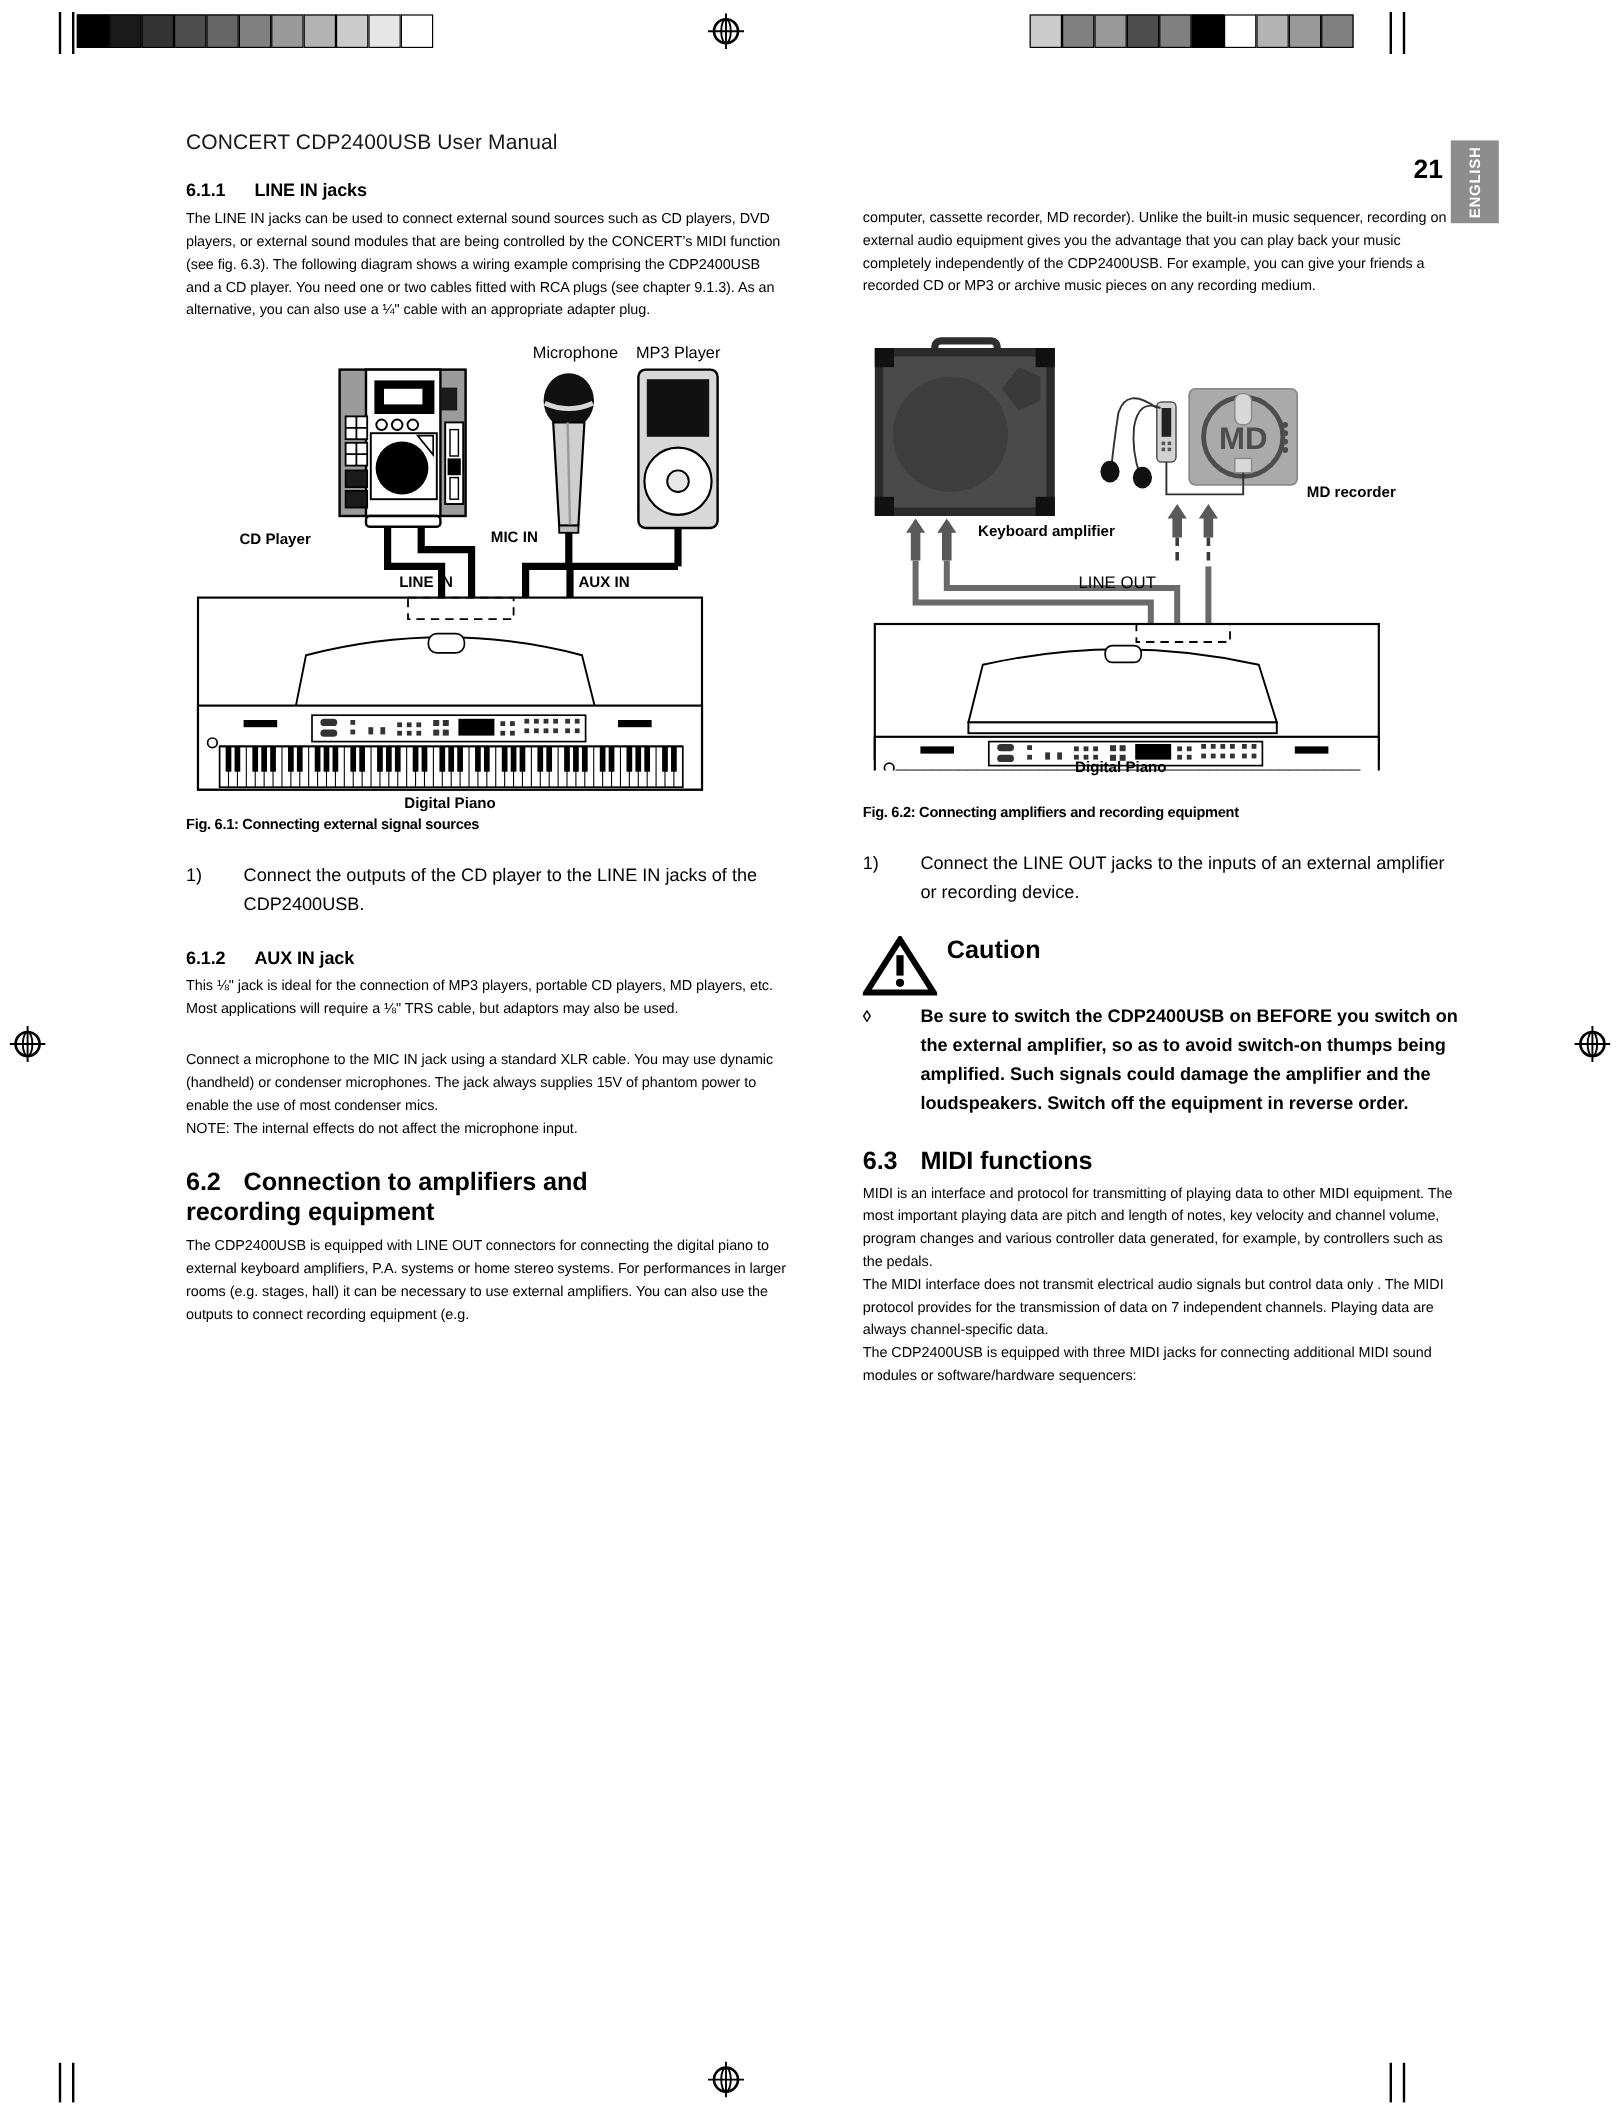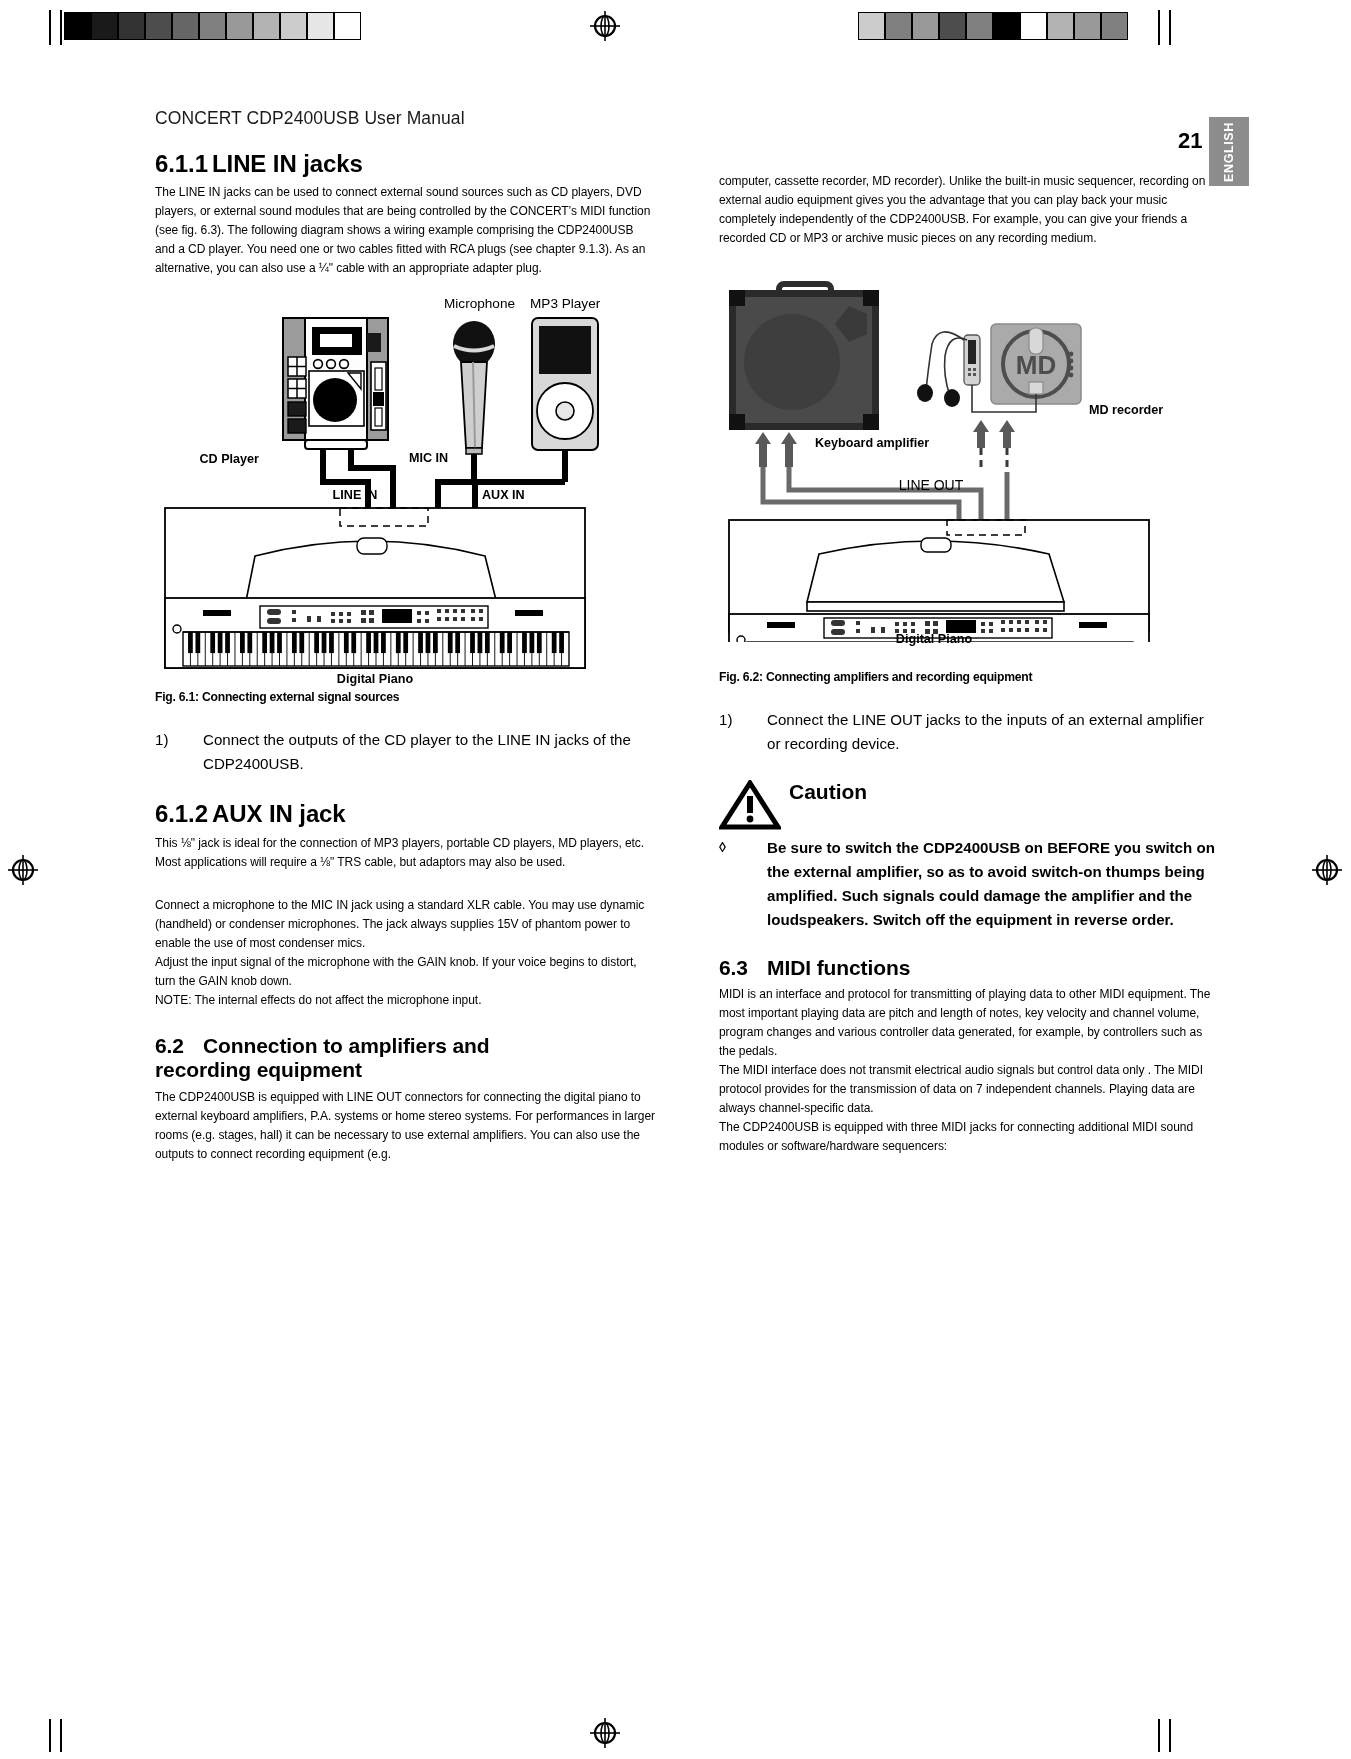--- a/index.html
+++ b/index.html
@@ -66,21 +66,21 @@
   
   .col {
     position: absolute;
     top: 150px;
     width: 500px;
   }
   .col-left  { left: 155px; }
   .col-right { left: 719px; }
 
   h2.sec {
-    font-size: 24px;
+    font-size: 15px;
     font-weight: bold;
     margin: 0 0 5px 0;
     letter-spacing: -0.1px;
     line-height: 1.18;
   }
   h2.sec .num { display: inline-block; min-width: 57px; }
   h2.sec.big { font-size: 21px; }
   h2.sec.big .num { min-width: 48px; }
   h2.sec.mid .num { min-width: 48px; }
 
@@ -456,21 +456,20 @@
     </div>
 
     <div class="gap-m"></div>
     <h2 class="sec">
       <span class="num">6.1.2</span><span>AUX IN jack</span>
     </h2>
     <p class="body">This ⅛" jack is ideal for the connection of MP3 players, portable CD players, MD players, etc. Most applications will require a ⅛" TRS cable, but adaptors may also be used.</p>
 
     <div class="gap-m"></div>
     <p class="body">Connect a microphone to the MIC IN jack using a standard XLR cable. You may use dynamic (handheld) or condenser microphones. The jack always supplies 15V of phantom power to enable the use of most condenser mics.</p>
-    <p class="body">Adjust the input signal of the microphone with the GAIN knob. If your voice begins to distort, turn the GAIN knob down.</p>
     <p class="body">NOTE: The internal effects do not affect the microphone input.</p>
 
     <div class="gap-m"></div>
     <h2 class="sec big">
       <span class="num">6.2</span><span>Connection to amplifiers and</span><br>
       <span>recording equipment</span>
     </h2>
     <p class="body">The CDP2400USB is equipped with LINE OUT connectors for connecting the digital piano to external keyboard amplifiers, P.A. systems or home stereo systems. For performances in larger rooms (e.g. stages, hall) it can be necessary to use external amplifiers. You can also use the outputs to connect recording equipment (e.g.</p>
   </div>
 

